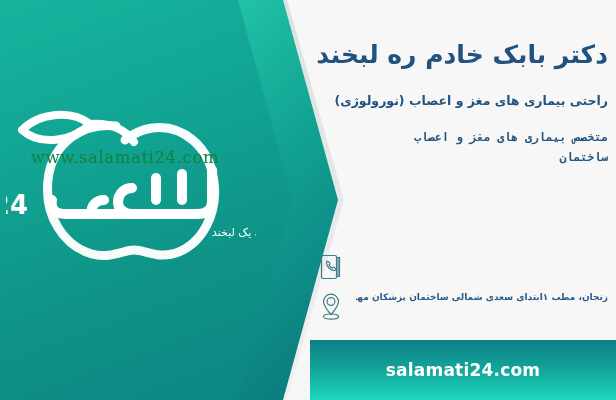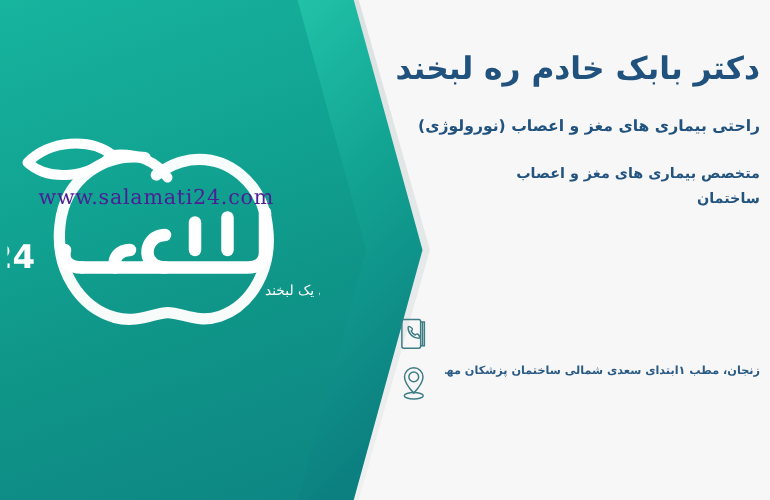--- a/index.html
+++ b/index.html
@@ -61,21 +61,21 @@
     z-index: 4;
   }
   .logo-block svg { display: block; }
 
   .logo-url {
     position: absolute;
     left: 0;
     top: 148px;
     width: 250px;
     text-align: center;
-    color: #4c1d95;
+    color: #15803d;
     font-size: 16.5px;
     letter-spacing: .6px;
     font-family: "DejaVu Serif", "Liberation Serif", serif;
     direction: ltr;
     z-index: 5;
   }
 
   
   .content {
     position: absolute;
@@ -109,20 +109,21 @@
   }
   .specialty-sub {
     position: absolute;
     right: 8px;
     top: 128px;
     width: 292px;
     font-size: 11.5px;
     font-weight: bold;
     color: #23547f;
     line-height: 1.75;
+    font-family: Liberation Mono, monospace;
   }
 
   
   .contact-row {
     position: absolute;
     display: flex;
     align-items: flex-start;
     justify-content: flex-end;
     gap: 10px;
     right: 8px;
@@ -265,14 +266,17 @@
           <path d="M12,2.2 C7.9,2.2 4.6,5.5 4.6,9.6 C4.6,14.6 12,22.5 12,22.5
                    C12,22.5 19.4,14.6 19.4,9.6 C19.4,5.5 16.1,2.2 12,2.2 Z"></path>
           <circle cx="12" cy="9.5" r="3.9"></circle>
           <ellipse cx="12" cy="24.6" rx="7.6" ry="2.6"></ellipse>
         </svg>
       </span>
     </div>
 
   </div>
 
+  <div class="bottom-bar">
+    <span class="bottom-bar-text">salamati24.com</span>
+  </div>
 
 </div>
 
 </body></html>

